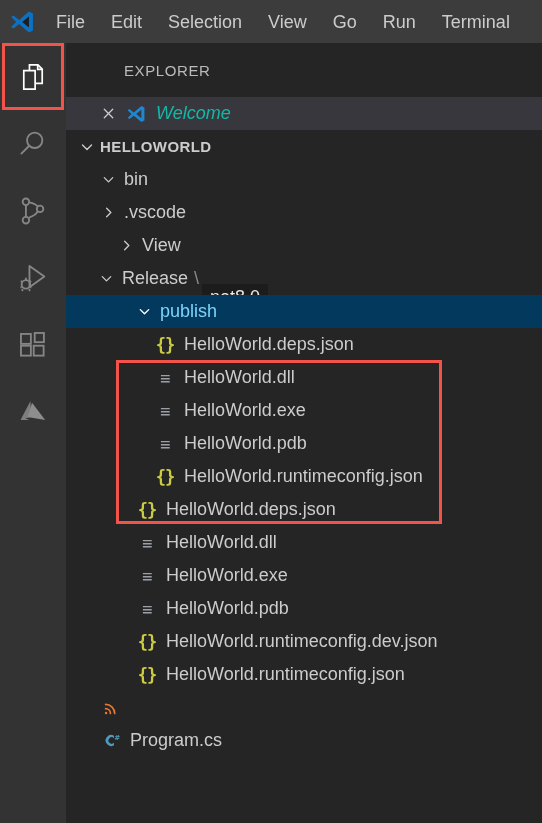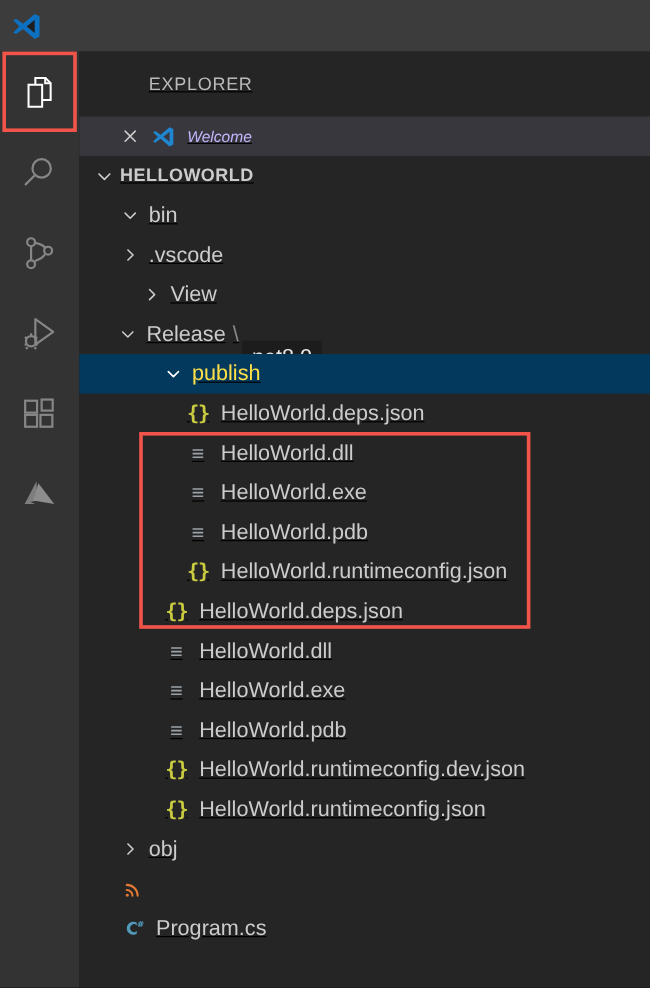--- a/index.html
+++ b/index.html
@@ -51,21 +51,20 @@
     position: relative;
   }
   .act-item svg { display: block; }
 
   
   .sidebar {
     position: absolute; left: 66px; top: 43px;
     width: 476px; height: 780px;
     background: #252526;
     overflow: hidden;
-    text-decoration: underline;
   }
   .sidebar-title {
     height: 54px;
     display: flex; align-items: center;
     padding-left: 58px;
     color: #bbbbbb;
     font-size: 15px;
     letter-spacing: 0.6px;
   }
 
@@ -99,34 +98,34 @@
     width: 24px; height: 24px;
     display: flex; align-items: center; justify-content: center;
     flex: 0 0 24px;
     margin-right: 2px;
   }
   .oe-icon {
     width: 28px; height: 22px;
     display: flex; align-items: center; justify-content: center;
     flex: 0 0 28px;
   }
-  .oe-label { font-style: italic; margin-left: 6px; font-size: 13px; color: #c4b5fd; }
+  .oe-label { font-style: italic; margin-left: 6px; font-size: 18px; color: #14b8a6; }
 
   
   .row {
     height: 33px;
     display: flex; align-items: center;
     color: #cccccc;
     font-size: 18px;
     position: relative;
     white-space: nowrap;
   }
   .row.selected { background: #04395e; }
   .row .label { color: #cccccc; }
-  .row.selected .label { color: #fde047; text-align: center; }
+  .row.selected .label { color: #7dd3fc; text-align: center; }
   .arrow {
     width: 24px; height: 22px;
     display: inline-flex; align-items: center; justify-content: center;
     flex: 0 0 24px;
   }
   .fileicon {
     width: 30px; height: 22px;
     display: inline-flex; align-items: center; justify-content: center;
     flex: 0 0 30px;
     font-size: 17px;
@@ -169,20 +168,29 @@
 
 <div id="app">
 
   <div class="menubar">
     <div class="vscode-logo">
       <svg width="26" height="26" viewBox="0 0 32 32">
         <path d="M24.5 3.2 L29.5 5.6 L29.5 26.4 L24.5 28.8 L12.5 18.6 L5.5 23.9 L2.5 22.2 L8.8 16 L2.5 9.8 L5.5 8.1 L12.5 13.4 Z" fill="#0e70c0"></path>
         <path d="M24.5 9.3 L24.5 22.7 L16.3 16 Z" fill="#1e1e1e"></path>
       </svg>
     </div>
+    <div class="menu-items">
+      <div class="menu-item">File</div>
+      <div class="menu-item">Edit</div>
+      <div class="menu-item">Selection</div>
+      <div class="menu-item">View</div>
+      <div class="menu-item">Go</div>
+      <div class="menu-item">Run</div>
+      <div class="menu-item">Terminal</div>
+    </div>
   </div>
 
   <div class="activitybar">
 
     <div class="act-item">
       <span>
         <svg width="34" height="34" viewBox="0 0 24 24" fill="none" stroke="#ffffff" stroke-width="1.2">
           <path d="M9.5 3.5 H15.5 L18.5 6.5 V16.5 H9.5 Z" fill="#333333"></path>
           <path d="M5.5 7.5 H13.5 V20.5 H5.5 Z" fill="#333333"></path>
           <path d="M15.3 3.6 V6.6 H18.4"></path>
@@ -360,28 +368,20 @@
     </div>
     <div class="row" style="padding-left:66px">
       <span class="fileicon ic-json">{}</span>
       <span class="label">HelloWorld.runtimeconfig.dev.json</span>
     </div>
     <div class="row" style="padding-left:66px">
       <span class="fileicon ic-json">{}</span>
       <span class="label">HelloWorld.runtimeconfig.json</span>
     </div>
 
-    <div class="row" style="padding-left:30px">
-      <span class="arrow">
-        <svg width="15" height="15" viewBox="0 0 16 16" fill="none" stroke="#cccccc" stroke-width="1.4" stroke-linecap="round" stroke-linejoin="round">
-          <path d="M6 3.5 L10.5 8 L6 12.5"></path>
-        </svg>
-      </span>
-      <span class="label">obj</span>
-    </div>
 
     <div class="row" style="padding-left:30px">
       <span class="fileicon">
         <svg width="18" height="18" viewBox="0 0 16 16" fill="none" stroke="#e37933" stroke-width="1.5" stroke-linecap="round">
           <circle cx="3.6" cy="12.4" r="1.1" fill="#e37933" stroke="none"></circle>
           <path d="M3.2 8.6 A4.3 4.3 0 0 1 7.5 12.9"></path>
           <path d="M3.2 4.8 A8.1 8.1 0 0 1 11.3 12.9"></path>
         </svg>
       </span>
     </div>

